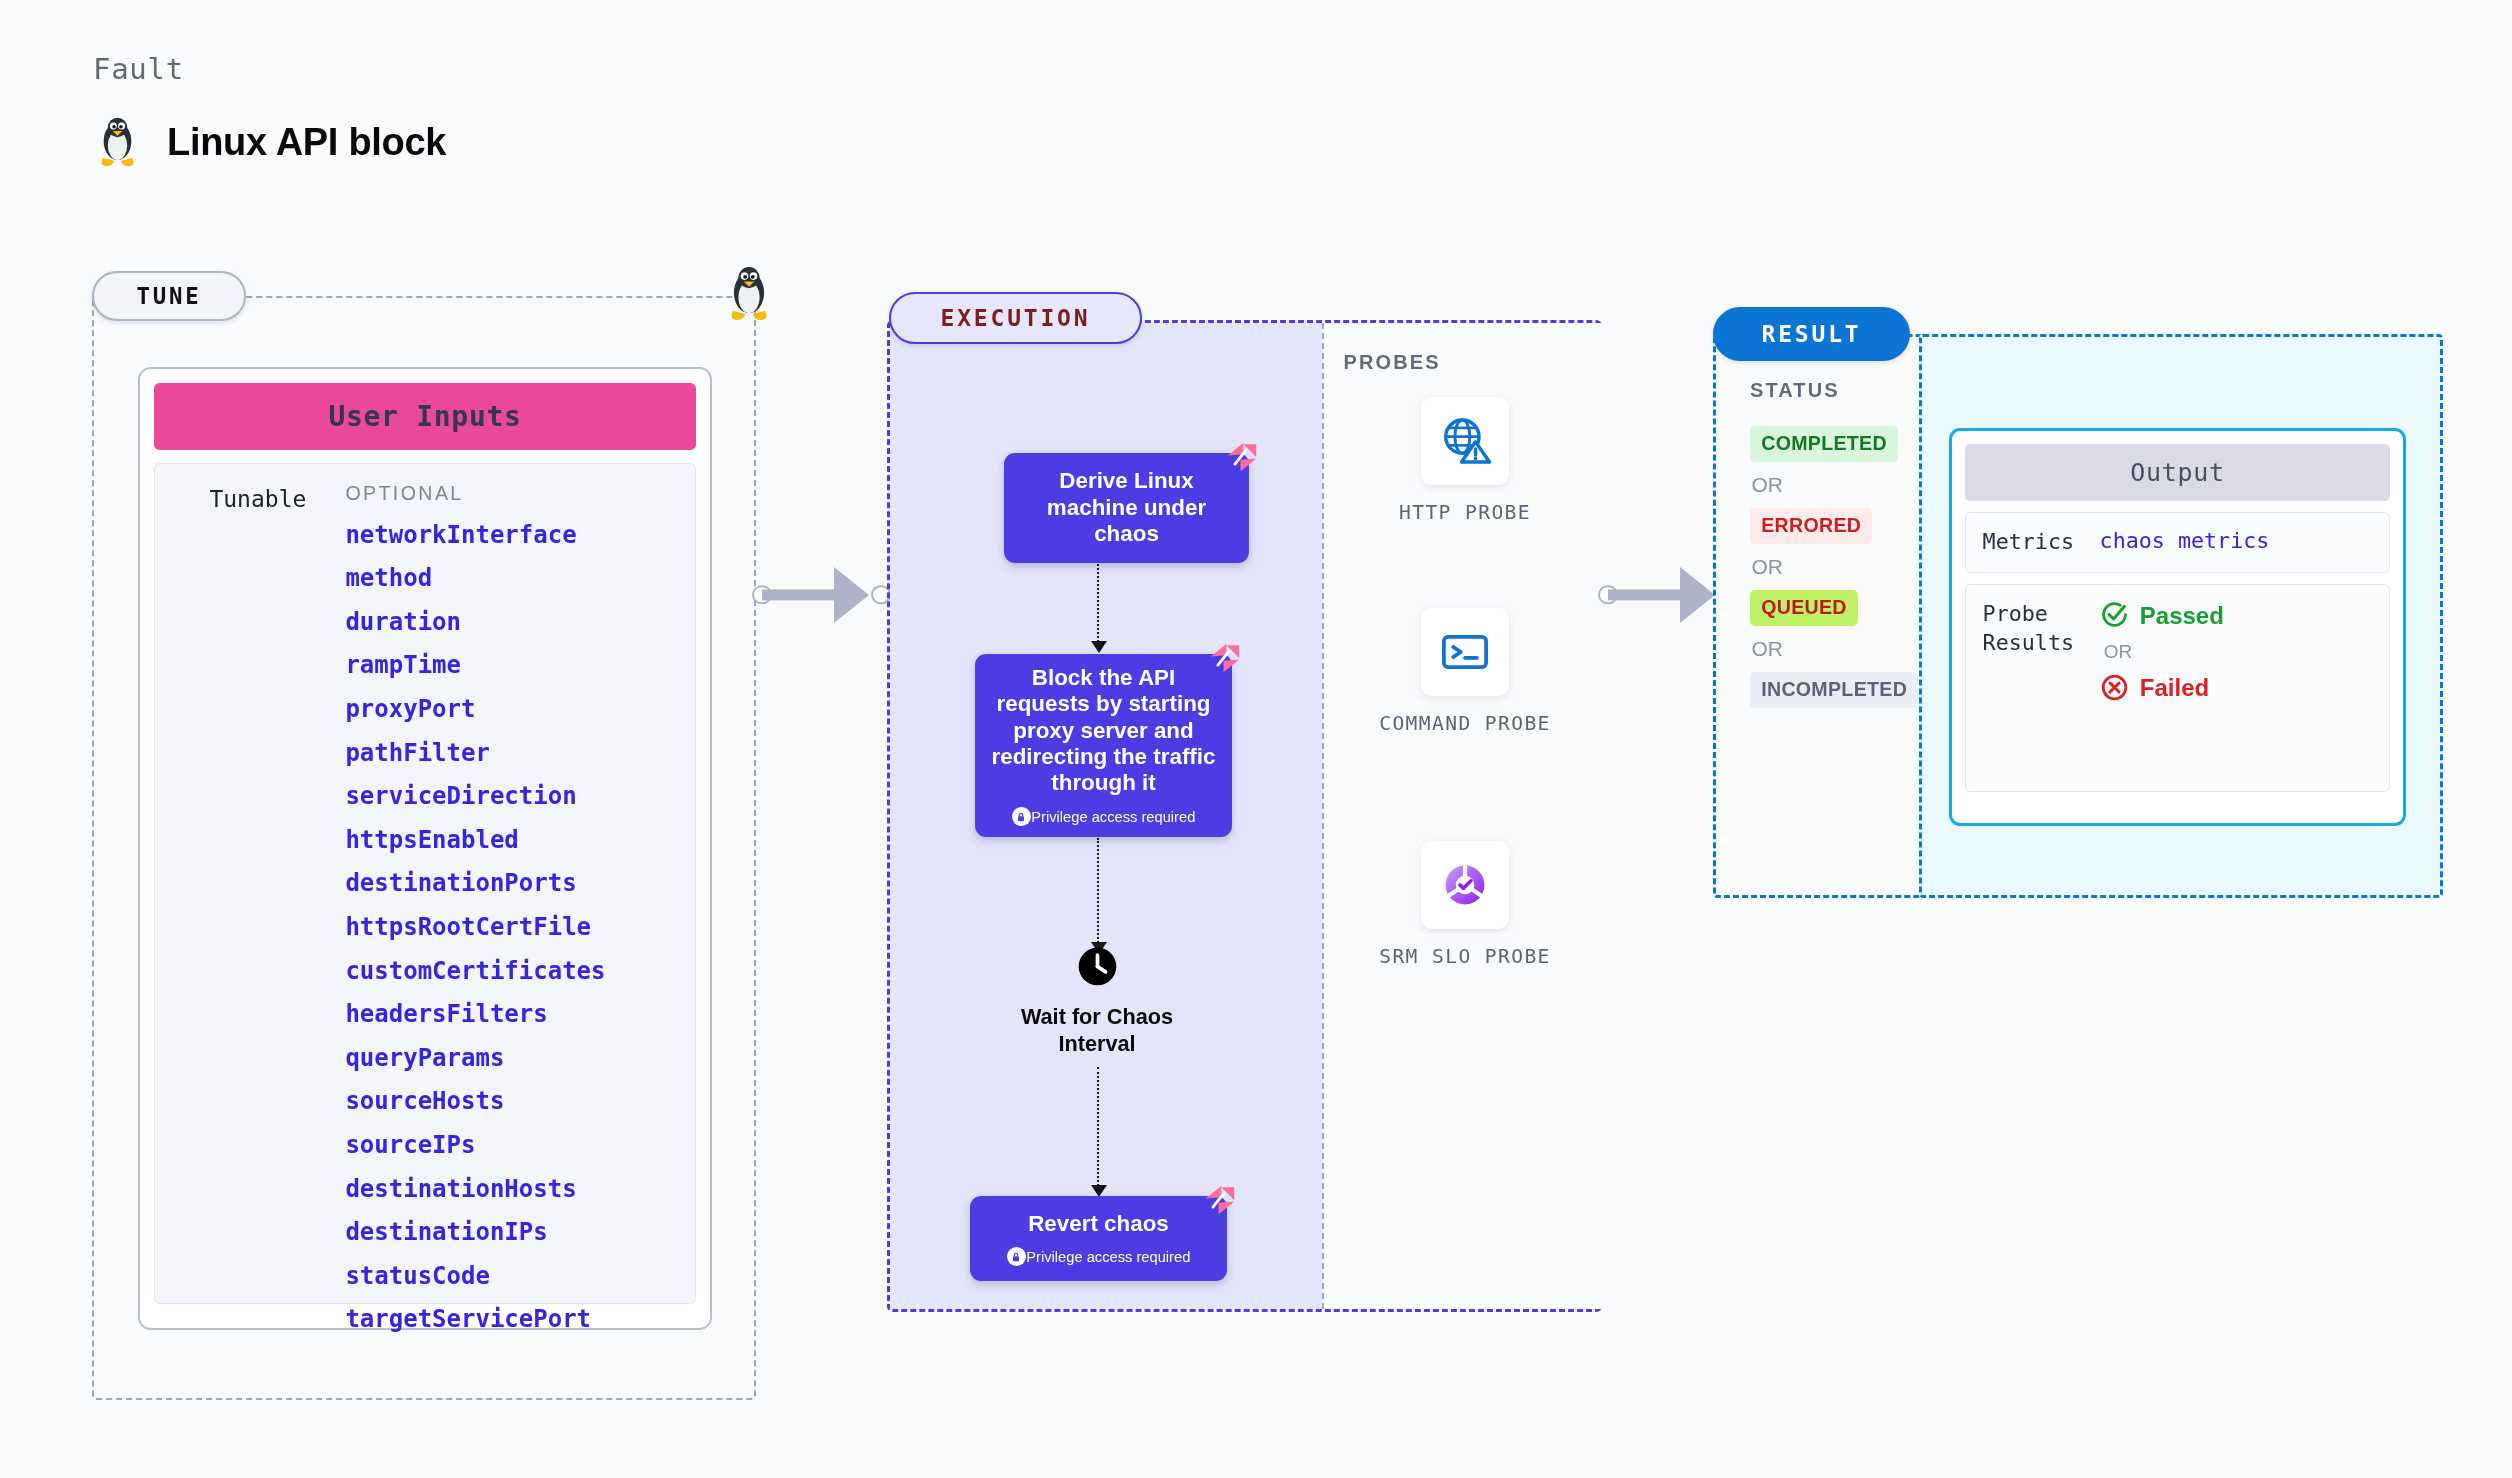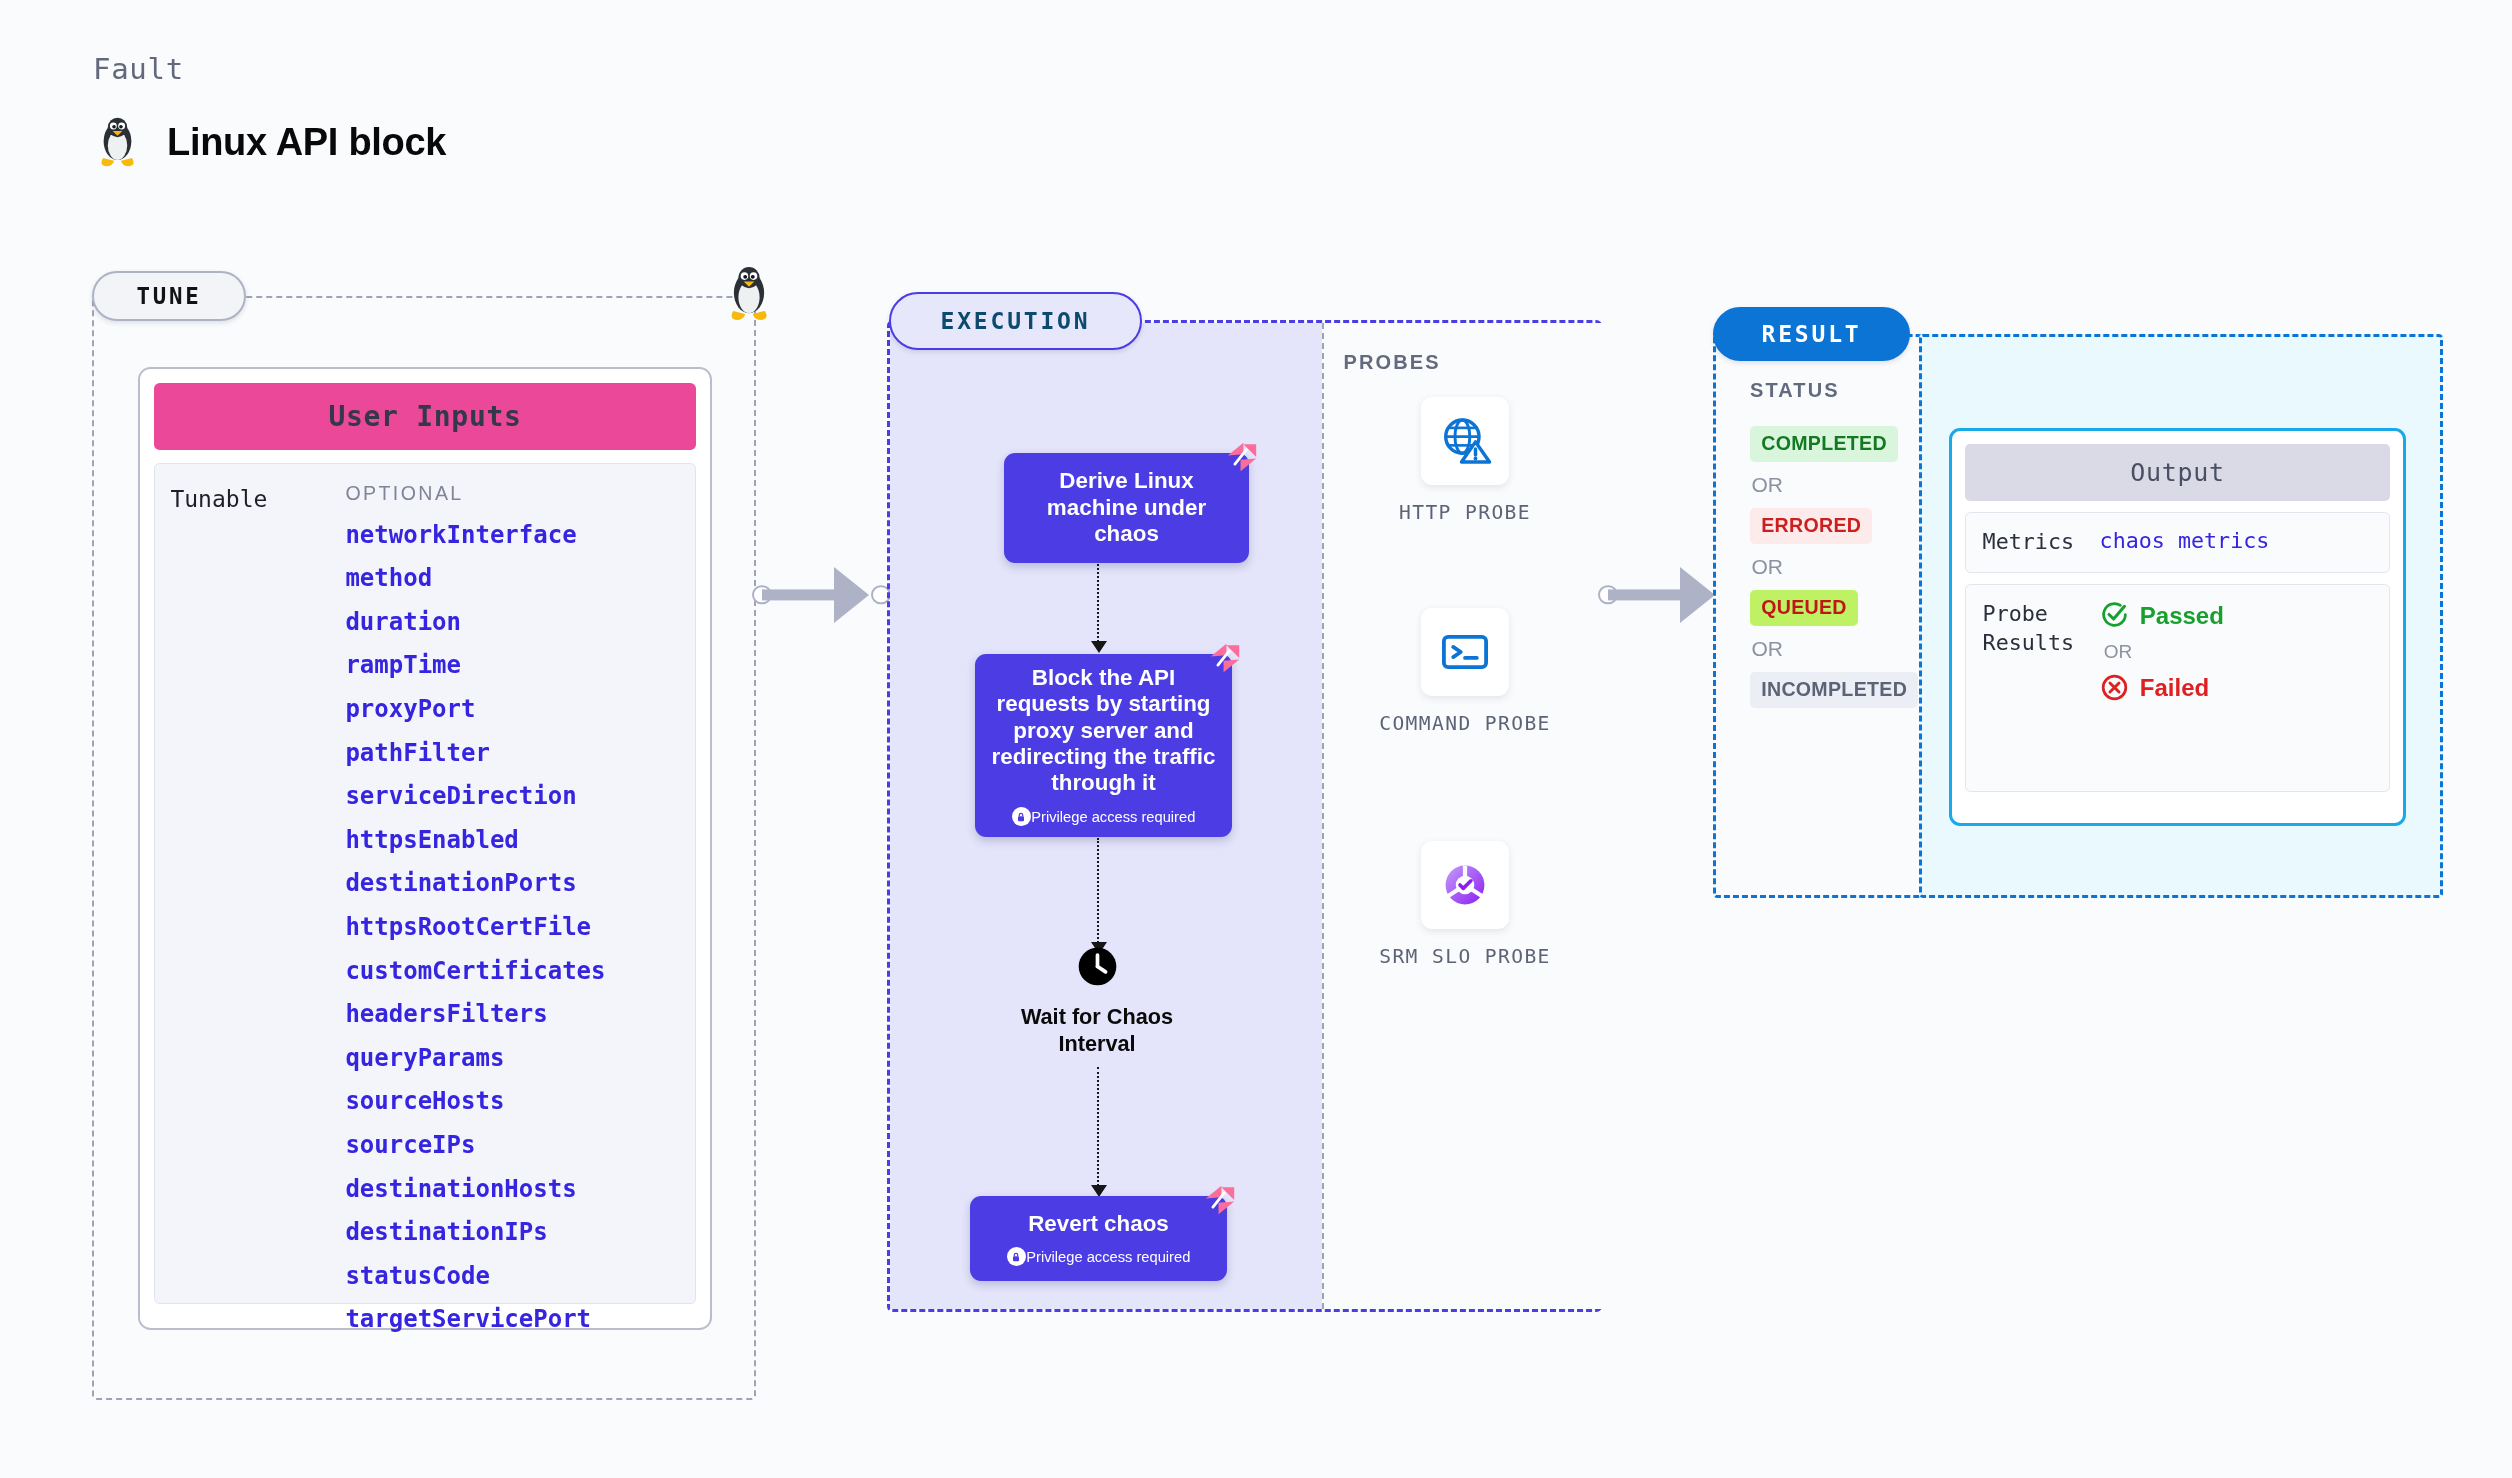--- a/index.html
+++ b/index.html
@@ -35,22 +35,22 @@
     font-family: "DejaVu Sans Mono", monospace;
     font-weight: bold; letter-spacing: 2.8px;
     box-shadow: 0 2.1px 4.9px rgba(30,35,70,0.13);
   }
   .pill-tune {
     left: 92px; top: 271px; width: 154px; height: 50px;
     background: #f3f4f8; border: 2.1px solid #aeb3c4; color: #111215;
     font-size: 22.4px;
   }
   .pill-exec {
-    left: 889px; top: 292px; width: 253px; height: 58px;
-    background: #e7e7fb; border: 2.1px solid #4b3ce4; color: #0c4a6e;
+    left: 889px; top: 292px; width: 253px; height: 52px;
+    background: #e7e7fb; border: 2.1px solid #4b3ce4; color: #7f1d1d;
     font-size: 23px;
   }
   .pill-result {
     left: 1713px; top: 307px; width: 197px; height: 54px;
     background: #0c74d4; border: 2.1px solid #0c74d4; color: #ffffff;
     font-size: 23px;
   }
 
   
   .tune-box {
@@ -78,21 +78,21 @@
     font-size: 28px; font-weight: bold; color: #33384a; letter-spacing: 0.7px;
   }
   .ui-body {
     margin-top: 12.6px; height: 841px;
     background: #f4f5fa; border: 1.4px solid #e1e3ed; border-radius: 5.6px;
     display: flex; padding: 18px 0 0 15.4px;
   }
   .ui-left {
     width: 175px; flex: none;
     font-family: "DejaVu Sans Mono", monospace;
-    font-size: 23px; color: #1d2026; padding-top: 4.2px;
+    font-size: 23px; color: #1d2026; padding-top: 4.2px; text-align: center;
   }
   .ui-right { flex: 1; }
   .optional-label {
     font-size: 19.6px; color: #7f8497; letter-spacing: 2.4px;
     font-family: "Liberation Sans", sans-serif;
     margin-bottom: 18px;
   }
   .param {
     font-family: "DejaVu Sans Mono", monospace;
     font-size: 24px; font-weight: bold; color: #3524e0;

